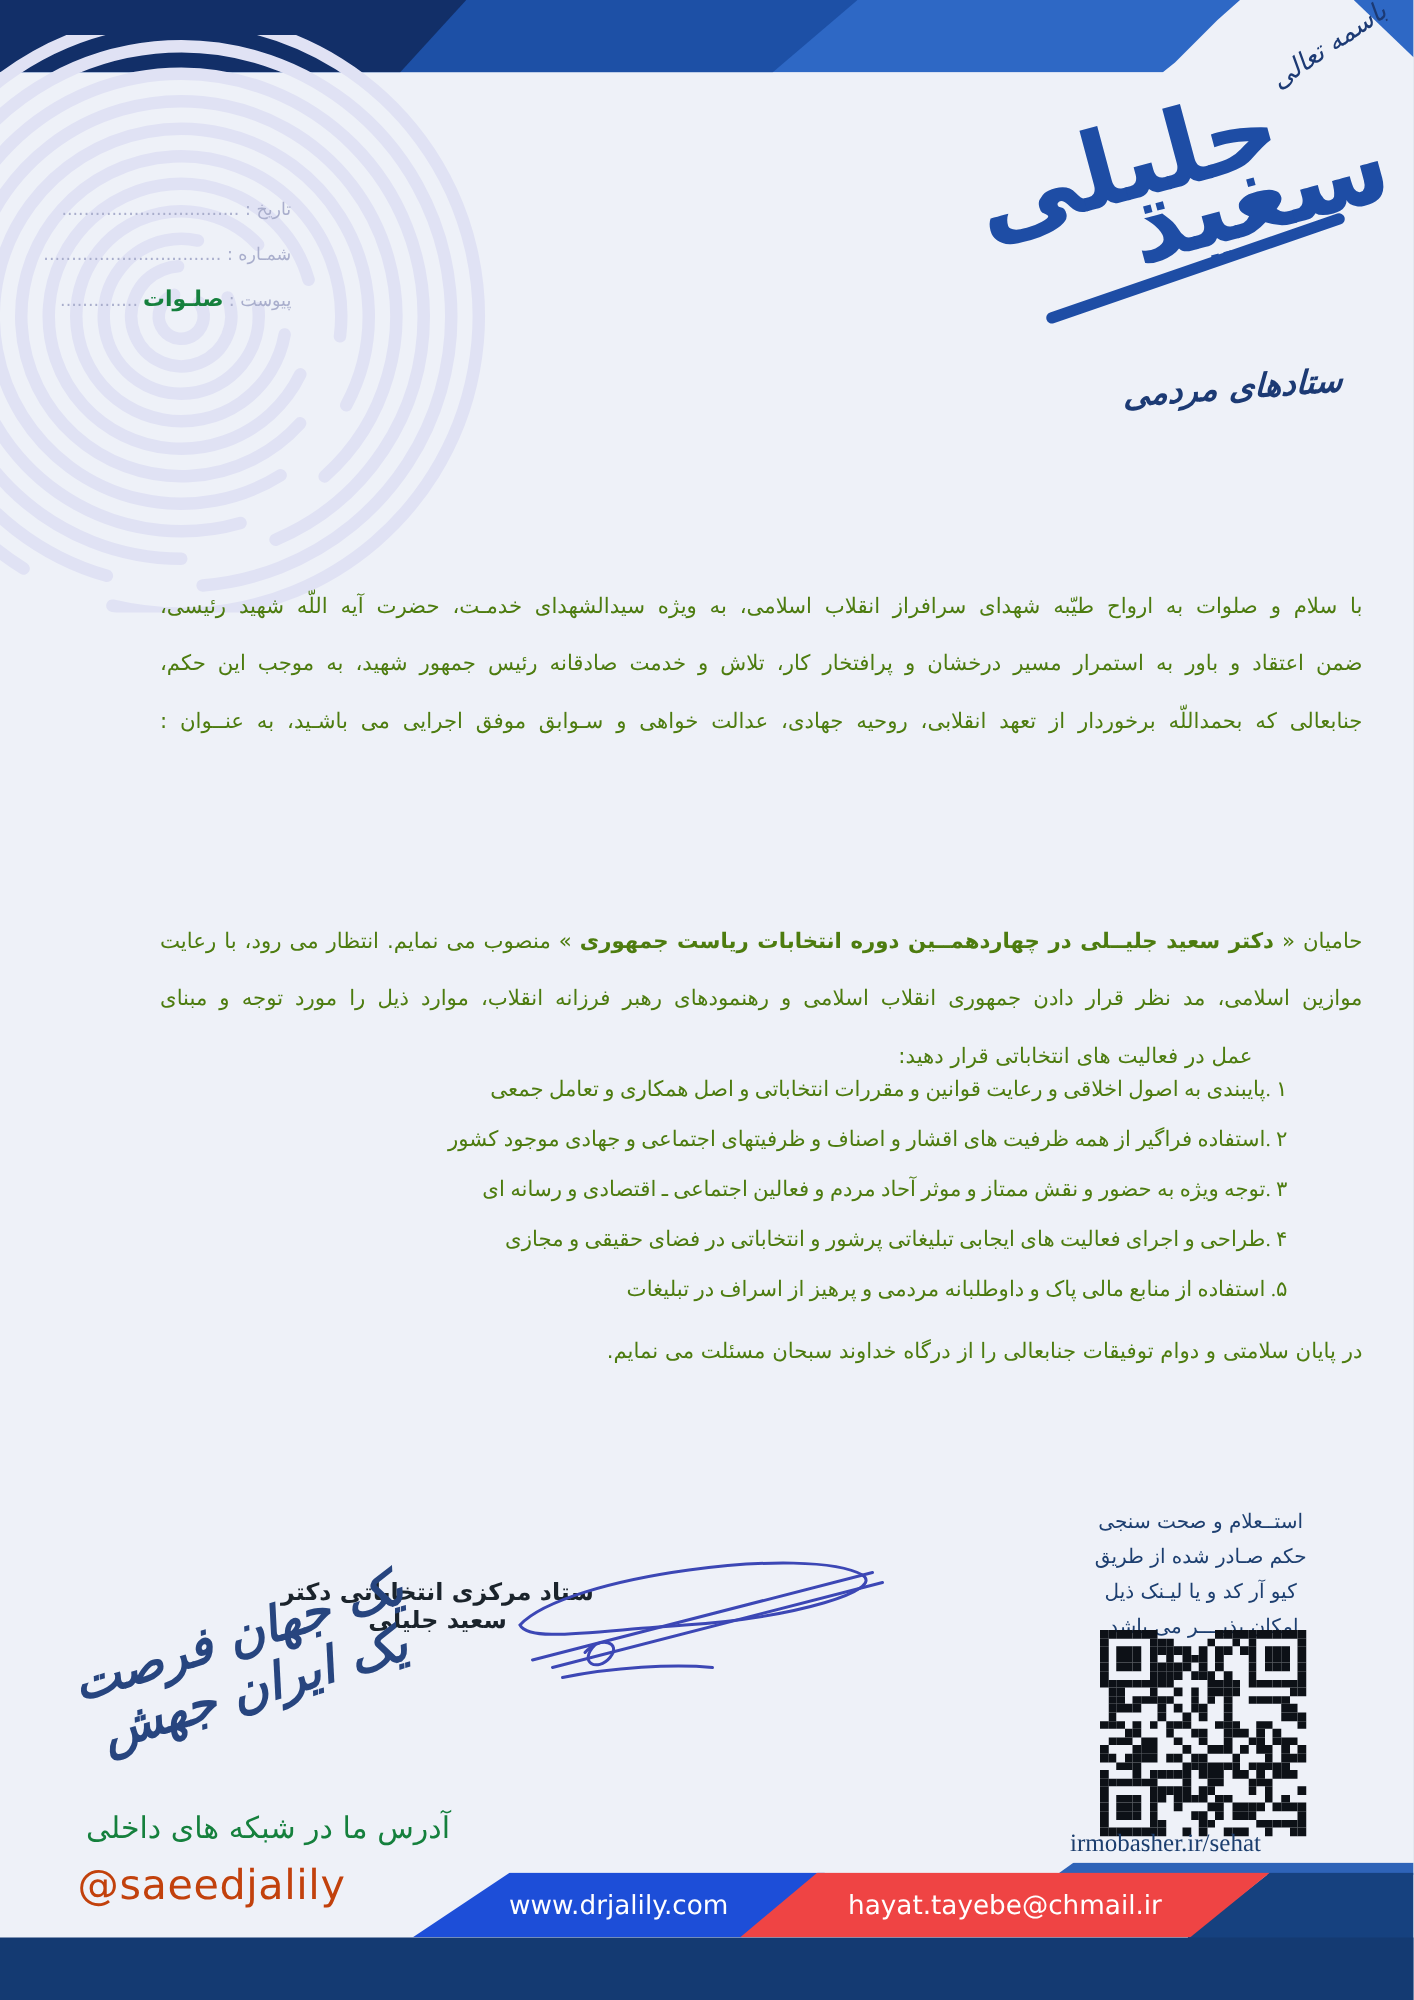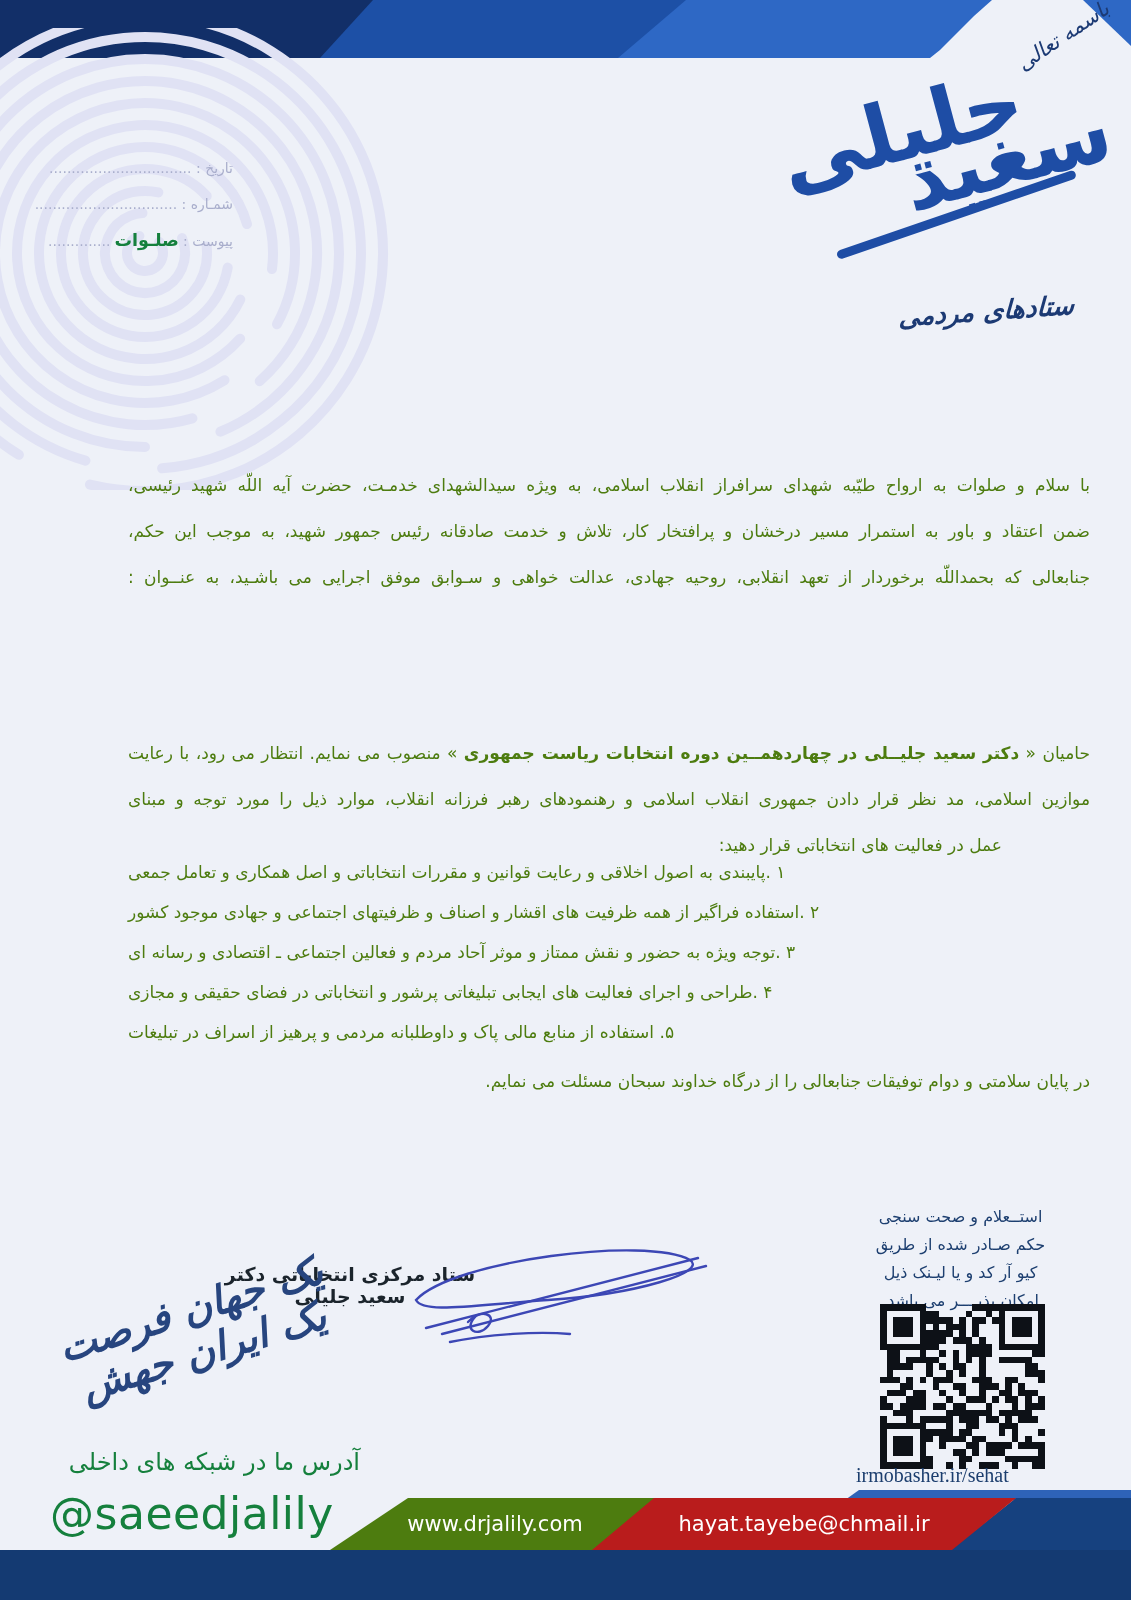--- a/index.html
+++ b/index.html
@@ -32,21 +32,21 @@
   .logo .w2{display:block;text-align:right;font-size:84px;font-weight:bold;line-height:.9;
             margin-top:-26px;padding-right:10px;}
   .logo-bar{position:absolute;left:34px;bottom:-10px;width:252px;height:9px;background:#1e4da5;
             border-radius:5px;transform:rotate(-4deg);}
   .logo-sub{left:884px;top:296px;width:205px;text-align:center;color:#1c3a74;font-size:26px;
             font-style:italic;font-weight:bold;direction:rtl;transform:rotate(-4deg) skewX(-6deg);}
 
   
   .bodytext{position:absolute;left:128px;width:962px;direction:rtl;color:#4d7c0f;font-size:17px;}
   .jline{height:46px;line-height:46px;text-align:justify;text-align-last:justify;text-justify:inter-word;}
-  .list-item{height:40px;line-height:40px;text-align:left;padding-left:60px;}
+  .list-item{height:40px;line-height:40px;text-align:right;padding-left:60px;font-family:Liberation Serif, serif;}
   .list{top:852px;}
   .closing{top:1058px;height:46px;line-height:46px;text-align:right;padding-left:45px;}
   
   .p2-lastline{height:46px;line-height:46px;text-align:right;padding-right:88px;}
   .list .list-item{padding-left:0;padding-right:60px;}
   .closing-line{padding-right:45px;}
 
   
   .sig-org{left:205px;top:1263px;width:290px;text-align:center;direction:rtl;font-weight:bold;
            font-size:19px;color:#1b242c;}
@@ -59,30 +59,30 @@
   .verify{right:53px;top:1203px;width:235px;direction:rtl;text-align:center;color:#1d3f70;font-size:16px;}
   .verify div{height:28px;line-height:28px;}
   .qr{left:880px;top:1304px;display:grid;grid-template-columns:repeat(25,6.6px);grid-auto-rows:6.6px;}
   .qr i{display:block;}
   .qr i.d{background:#0d1117;}
   .qr-label{left:856px;top:1464px;width:214px;text-align:left;
             font-family:"Liberation Serif","DejaVu Serif",serif;font-size:20px;color:#1c3e6e;}
 
   
   .net-label{left:60px;top:1448px;width:300px;font-size:24px;color:#15803d;direction:rtl;text-align:right;}
-  .handle{left:50px;top:1488px;font-size:44px;color:#15803d;letter-spacing:.5px;}
+  .handle{left:62px;top:1488px;font-size:33px;color:#c2410c;letter-spacing:.5px;}
   .f-strip{left:845px;top:1490px;width:286px;height:10px;background:#2e63b8;
            clip-path:polygon(14px 0,286px 0,286px 10px,0 10px);}
   .f-bar{left:0;top:1550px;width:1131px;height:50px;background:#143a72;}
   .f-right{left:950px;top:1498px;width:181px;height:102px;background:#16417f;
            clip-path:polygon(66px 0,181px 0,181px 102px,0 102px,0 52px);}
-  .f-www{left:330px;top:1498px;width:330px;height:52px;background:#4d7c0f;color:#fff;
+  .f-www{left:330px;top:1498px;width:330px;height:52px;background:#1d4ed8;color:#fff;
          clip-path:polygon(78px 0,330px 0,263px 52px,0 52px);
          display:flex;align-items:center;justify-content:center;font-size:21px;}
-  .f-email{left:592px;top:1498px;width:424px;height:52px;background:#b91c1c;color:#fff;
+  .f-email{left:592px;top:1498px;width:424px;height:52px;background:#ef4444;color:#fff;
          clip-path:polygon(62px 0,424px 0,360px 52px,0 52px);
          display:flex;align-items:center;justify-content:center;font-size:21px;}
 </style>
 </head>
 <body>
 
 <div class="page">
 
   <div class="band band-light"></div>
   <div class="band band-medium"></div>

